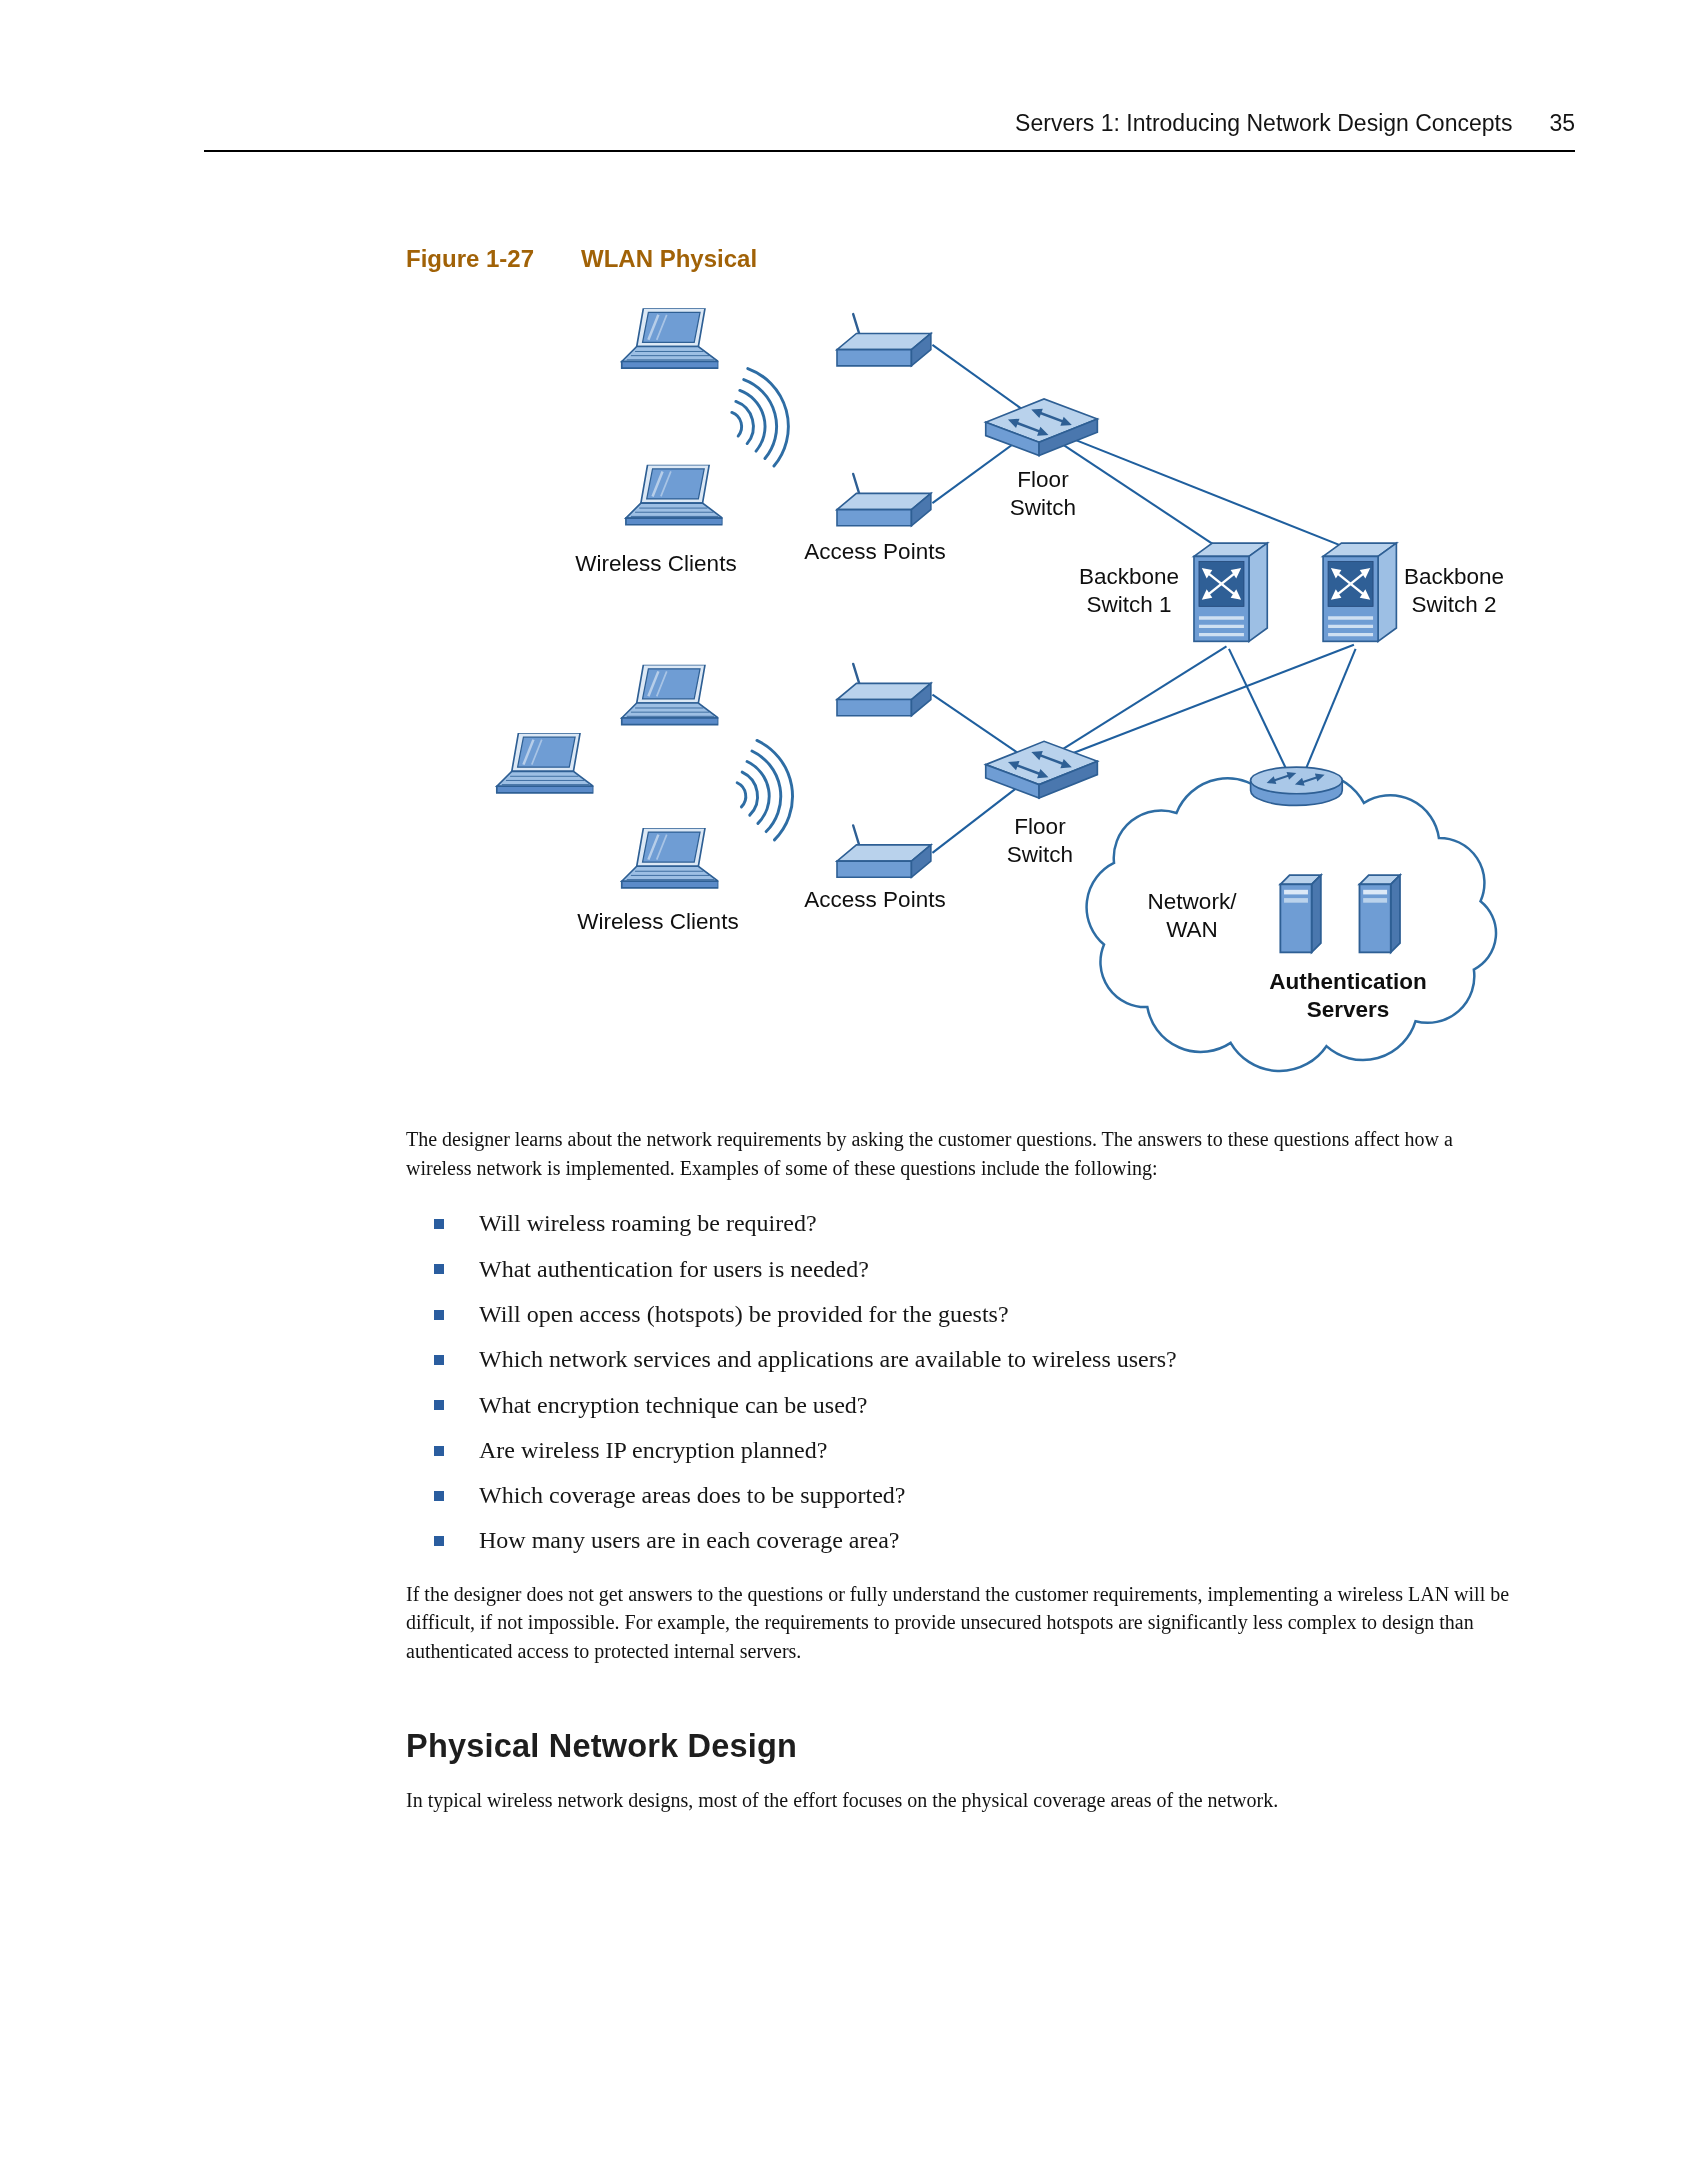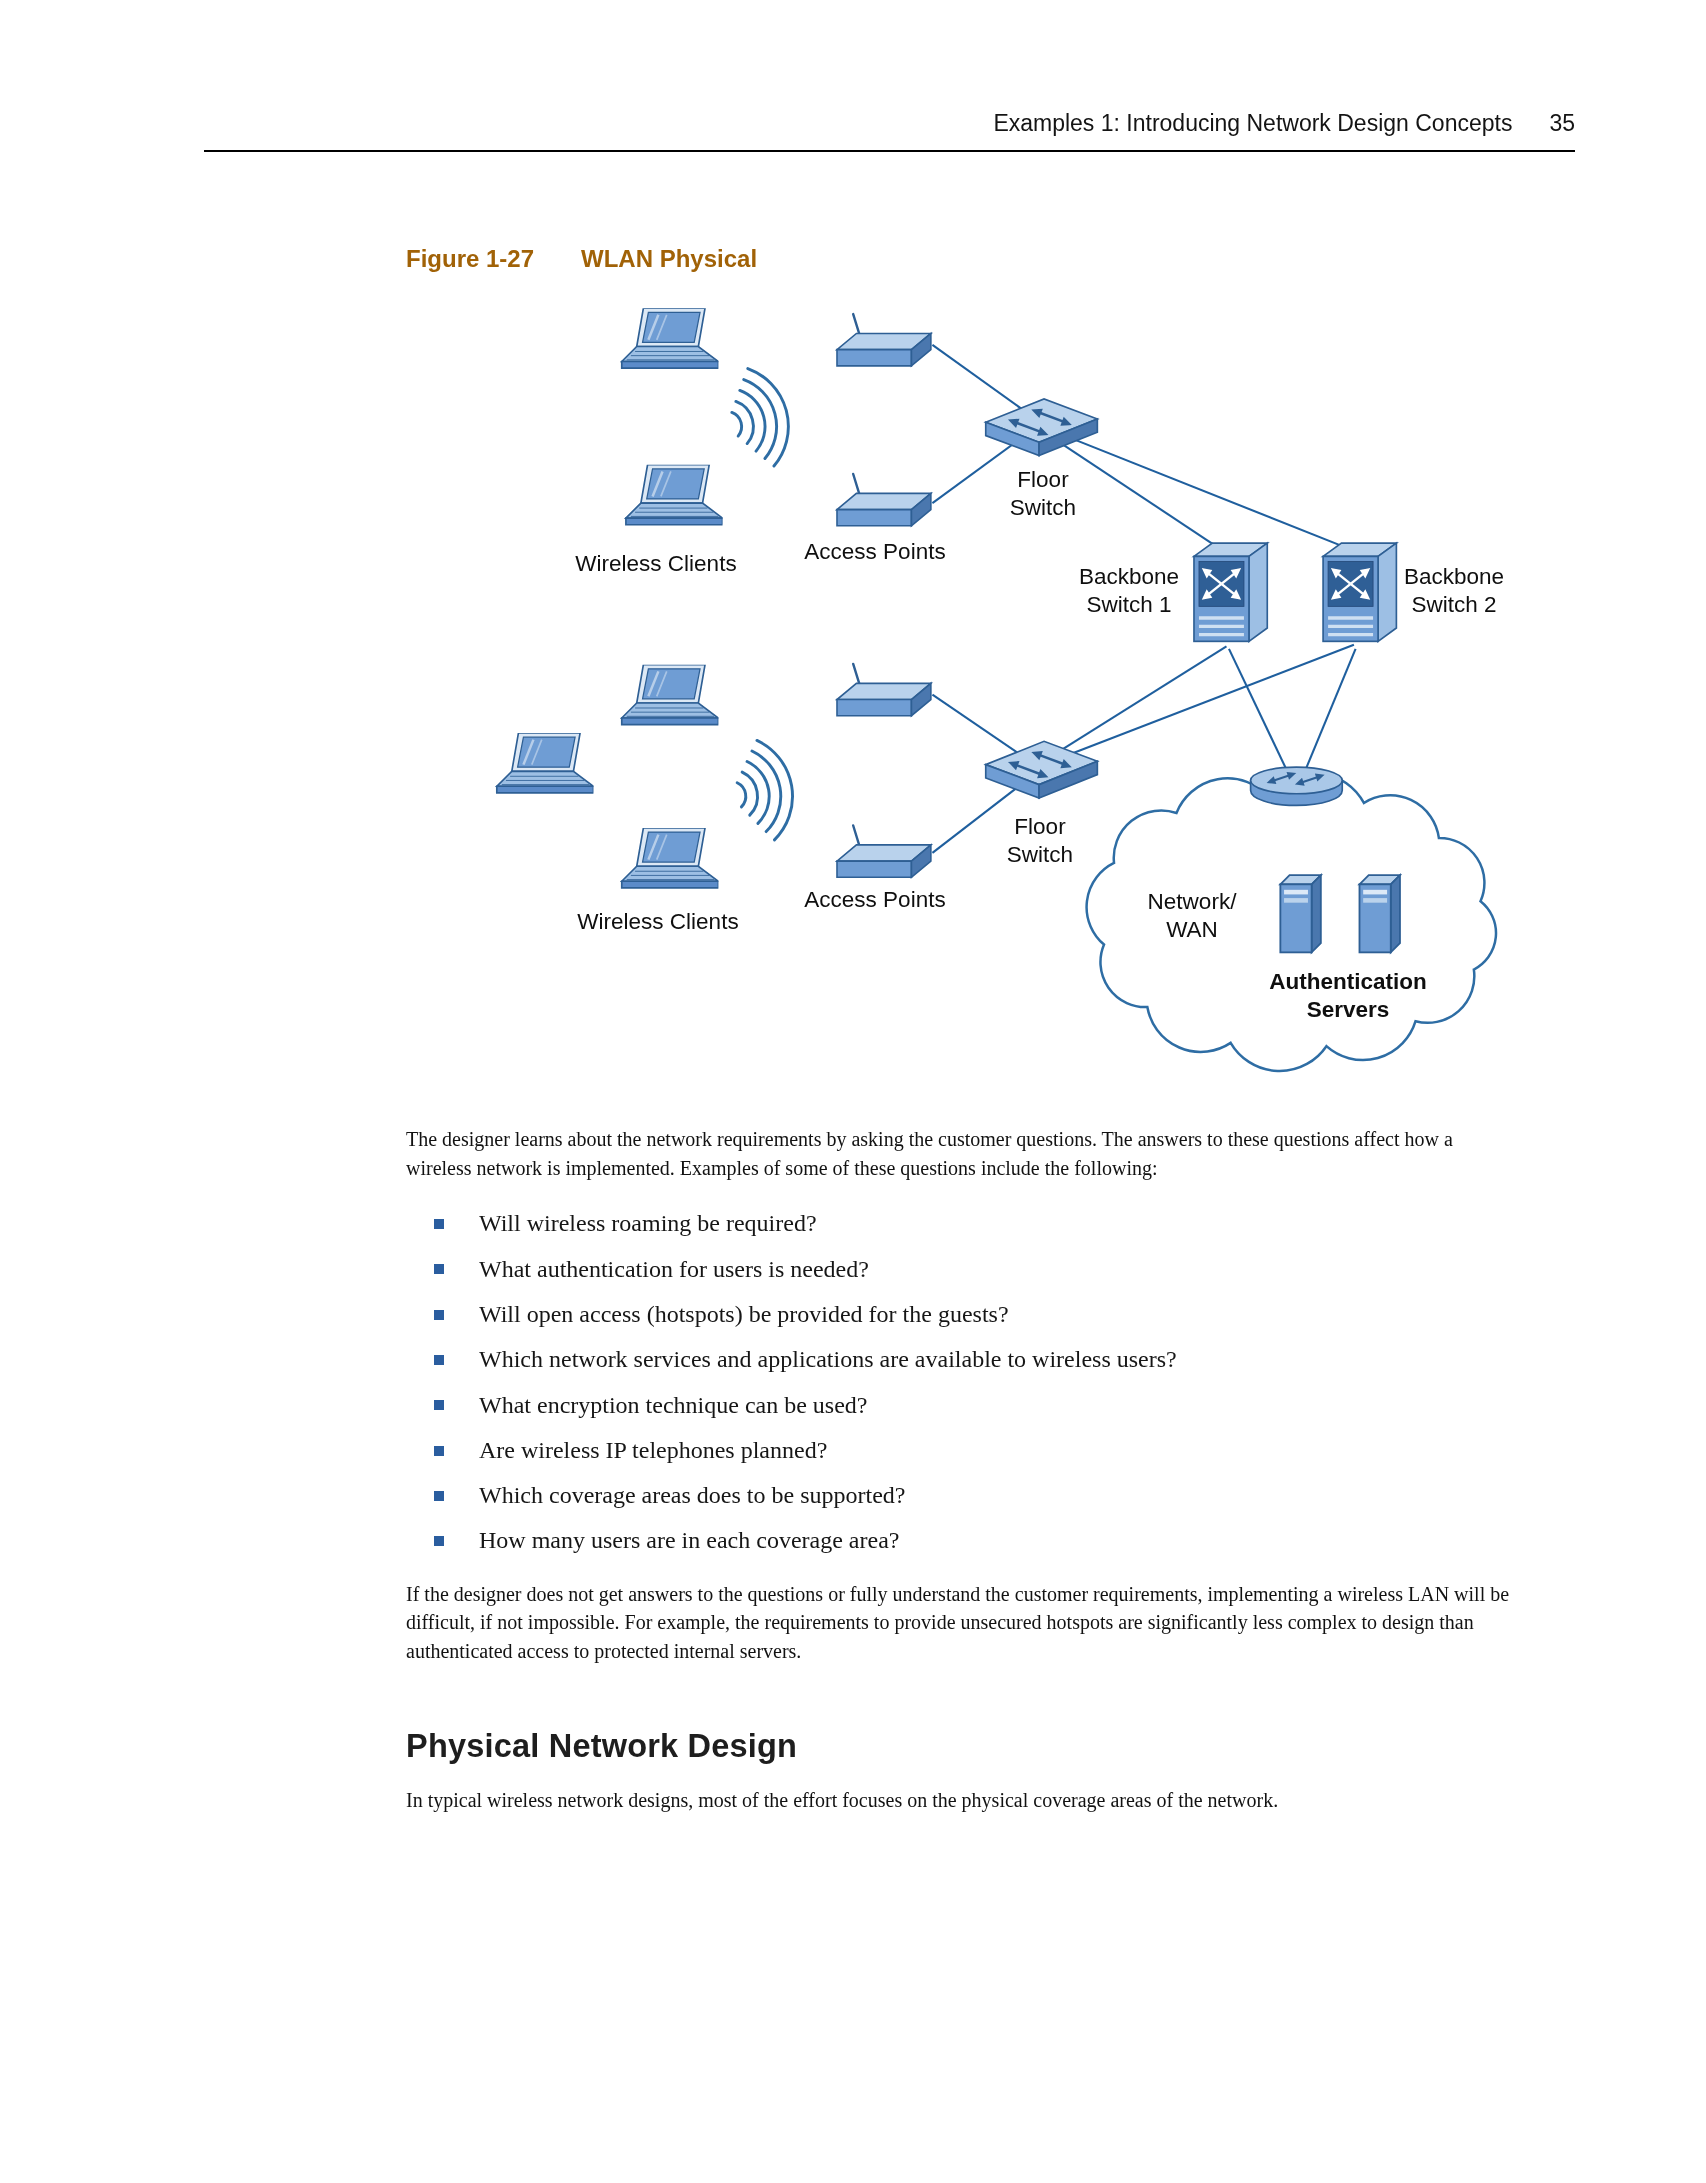--- a/index.html
+++ b/index.html
@@ -44,21 +44,21 @@
     color:#1e1e1e; letter-spacing:0.2px;
   }
   .section-text { margin-top:21.7px; }
 </style>
 </head>
 <body>
 
 <div class="page">
 
   <div class="pg-header">
-    <span>Examples 1: Introducing Network Design Concepts</span>
+    <span>Servers 1: Introducing Network Design Concepts</span>
     <span>35</span>
   </div>
   <div class="rule"></div>
 
   <div class="content">
 
     <div class="figure-caption">
       <span>Figure 1-27</span>
       <span>WLAN Physical</span>
     </div>
@@ -270,21 +270,21 @@
         <li>
             <span class="sq"></span>
             <span>Which network services and applications are available to wireless users?</span>
           </li>
         <li>
             <span class="sq"></span>
             <span>What encryption technique can be used?</span>
           </li>
         <li>
             <span class="sq"></span>
-            <span>Are wireless IP telephones planned?</span>
+            <span>Are wireless IP encryption planned?</span>
           </li>
         <li>
             <span class="sq"></span>
             <span>Which coverage areas does to be supported?</span>
           </li>
         <li>
             <span class="sq"></span>
             <span>How many users are in each coverage area?</span>
           </li>
       </ul>

